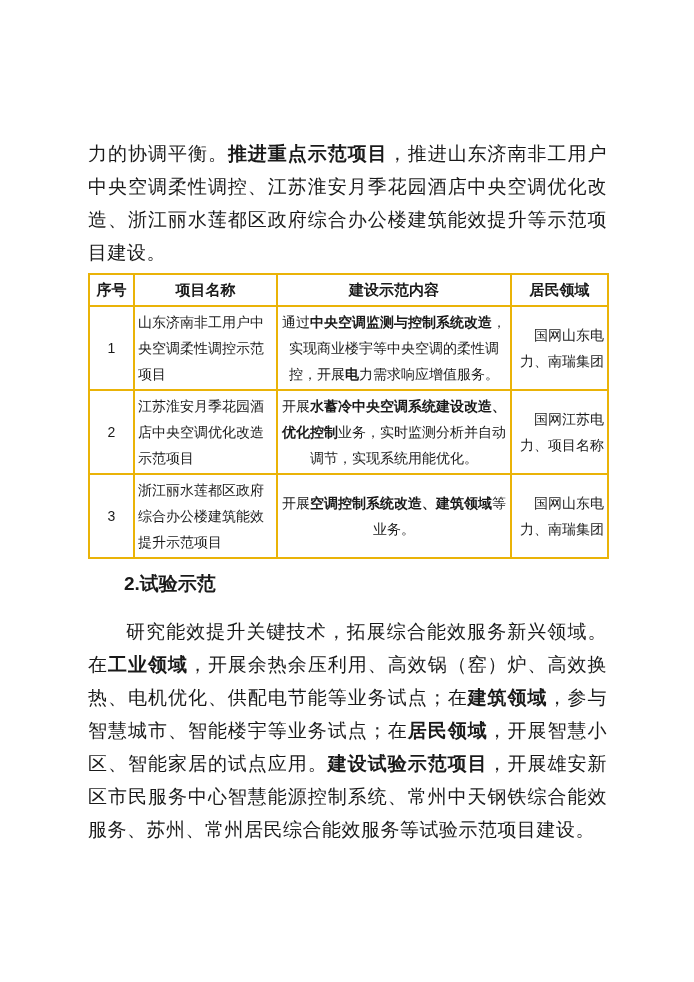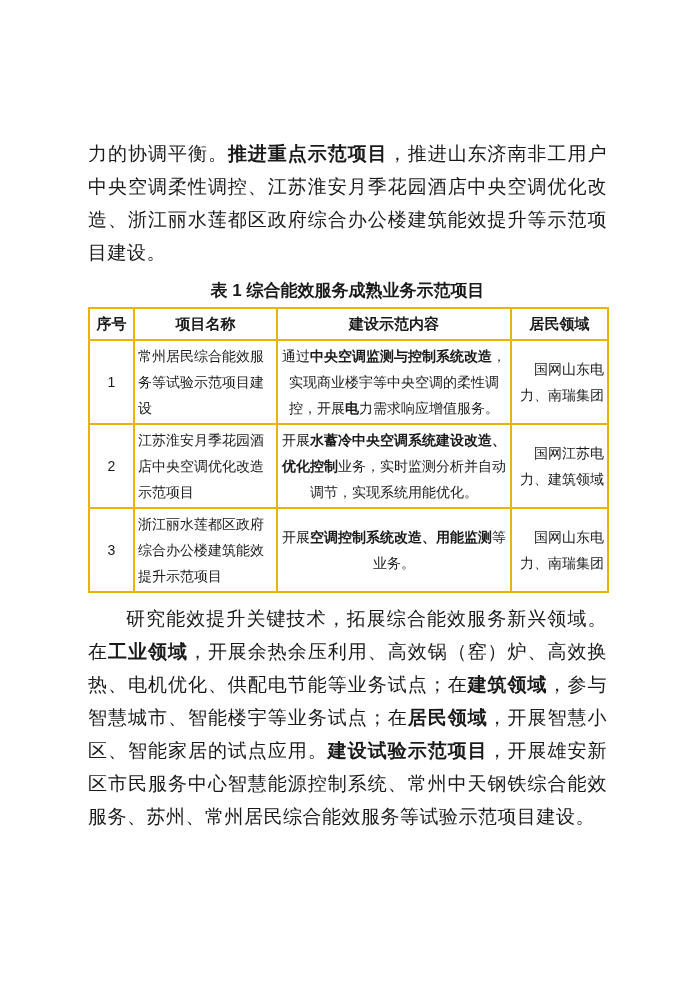--- a/index.html
+++ b/index.html
@@ -20,21 +20,21 @@
     left: 88px; top: 137px;
     width: 519px;
   }
   p.body {
     margin: 0;
     font-size: 19px;
     line-height: 33px;
     text-align: justify;
     letter-spacing: 0.5px;
   }
-  p.body.indent { text-indent: 38px; margin-top: 9px; }
+  p.body.indent { text-indent: 38px; margin-top: 19px; }
   .b { font-weight: bold; }
   .table-title {
     margin: 10px 0 0 0;
     text-align: center;
     font-weight: bold;
     font-size: 17px;
     line-height: 24px;
   }
   table.demo {
     margin-top: 4px;
@@ -78,56 +78,56 @@
   }
 </style>
 </head>
 <body>
 
 <div class="page">
   <div class="content">
 
     <p class="body"><span>力的协调平衡。</span><b class="b">推进重点示范项目</b><span>，推进山东济南非工用户中央空调柔性调控、江苏淮安月季花园酒店中央空调优化改造、浙江丽水莲都区政府综合办公楼建筑能效提升等示范项目建设。</span></p>
 
-    <p class="table-title">表 1 综合能效服务成熟业务示范项目</p>
 
     <table class="demo">
       <colgroup>
         <col class="c-idx">
           <col class="c-name">
           <col class="c-cont">
           <col class="c-unit">
       </colgroup>
       <thead>
         <tr>
           <th>序号</th>
           <th>项目名称</th>
           <th>建设示范内容</th>
           <th>居民领域</th>
         </tr>
       </thead>
       <tbody>
         <tr class="r-tall">
           <td class="idx">1</td>
-          <td class="name">常州居民综合能效服务等试验示范项目建设</td>
+          <td class="name">山东济南非工用户中央空调柔性调控示范项目</td>
           <td class="cont"><span>通过</span><b class="b">中央空调监测与控制系统改造</b><span>，实现商业楼宇等中央空调的柔性调控，开展</span><b class="b">电</b><span>力需求响应增值服务。</span></td>
           <td class="unit">国网山东电力、南瑞集团</td>
         </tr>
         <tr class="r-tall">
           <td class="idx">2</td>
           <td class="name">江苏淮安月季花园酒店中央空调优化改造示范项目</td>
           <td class="cont"><span>开展</span><b class="b">水蓄冷中央空调系统建设改造、优化控制</b><span>业务，实时监测分析并自动调节，实现系统用能优化。</span></td>
-          <td class="unit">国网江苏电力、建筑领域</td>
+          <td class="unit">国网江苏电力、项目名称</td>
         </tr>
         <tr class="r-short">
           <td class="idx">3</td>
           <td class="name">浙江丽水莲都区政府综合办公楼建筑能效提升示范项目</td>
-          <td class="cont"><span>开展</span><b class="b">空调控制系统改造、用能监测</b><span>等业务。</span></td>
+          <td class="cont"><span>开展</span><b class="b">空调控制系统改造、建筑领域</b><span>等业务。</span></td>
           <td class="unit">国网山东电力、南瑞集团</td>
         </tr>
       </tbody>
     </table>
 
+    <h3 class="section">2.试验示范</h3>
 
     <p class="body indent"><span>研究能效提升关键技术，拓展综合能效服务新兴领域。在</span><b class="b">工业领域</b><span>，开展余热余压利用、高效锅（窑）炉、高效换热、电机优化、供配电节能等业务试点；在</span><b class="b">建筑领域</b><span>，参与智慧城市、智能楼宇等业务试点；在</span><b class="b">居民领域</b><span>，开展智慧小区、智能家居的试点应用。</span><b class="b">建设试验示范项目</b><span>，开展雄安新区市民服务中心智慧能源控制系统、常州中天钢铁综合能效服务、苏州、常州居民综合能效服务等试验示范项目建设。</span></p>
 
   </div>
 </div>
 
 </body></html>

